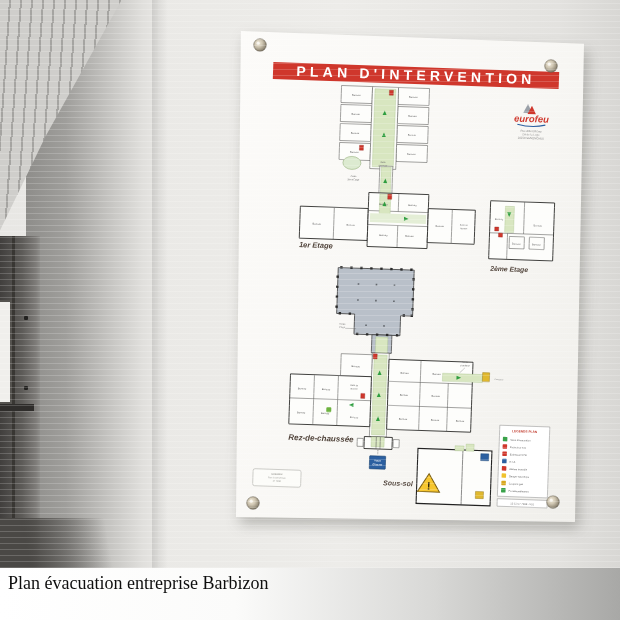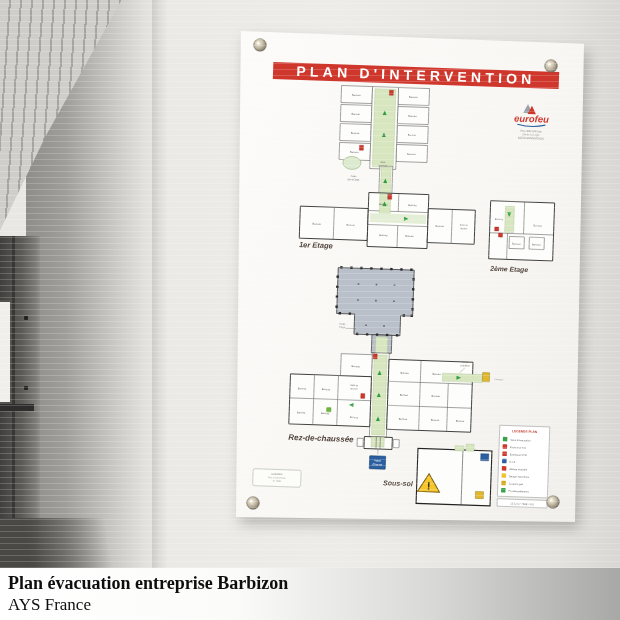--- a/index.html
+++ b/index.html
@@ -47,21 +47,21 @@
   .banner-txt{font-size:14px;font-weight:bold;letter-spacing:4.2px;fill:#fff;text-anchor:middle}
   .logo-txt{font-size:9.5px;font-weight:bold;font-style:italic;text-anchor:middle}
   .addr{font-size:2.8px;fill:#8a8a8a;text-anchor:middle}
   .cart{font-size:2.2px;fill:#979792;text-anchor:middle}
   .redic{stroke:#8c1f18;stroke-width:.3}
 
   
   .caption{position:absolute;left:0;top:568px;width:620px;height:52px;box-sizing:border-box;
          padding:4px 0 0 8px;background:linear-gradient(90deg,#ffffff 0%,#fbfbfa 38%,#d8d8d6 70%,#a8a8a6 100%);
          font-family:"Liberation Serif",serif;color:#0e0e0e}
-  .caption .l1{font-weight:bold;font-size:18px;line-height:22px}
+  .caption .l1{font-weight:normal;font-size:18px;line-height:22px}
   .caption .l2{font-size:17px;line-height:21px}
 </style>
 </head>
 <body>
 
 <div class="scene">
   <div class="photo">
     <div class="hall-corner"></div>
     <div class="ceiling"></div>
     <div class="wall-seam"></div>
@@ -358,15 +358,14 @@
                 <circle cx="315.2" cy="470.2" r="1.6" fill="#fff" opacity=".65"></circle>
               </g>
           </g>
         </svg>
       </div>
     </div>
   </div>
 
   <div class="caption">
     <div class="l1">Plan évacuation entreprise Barbizon</div>
-    <div class="l2">AYS France</div>
   </div>
 </div>
 
 </body></html>

